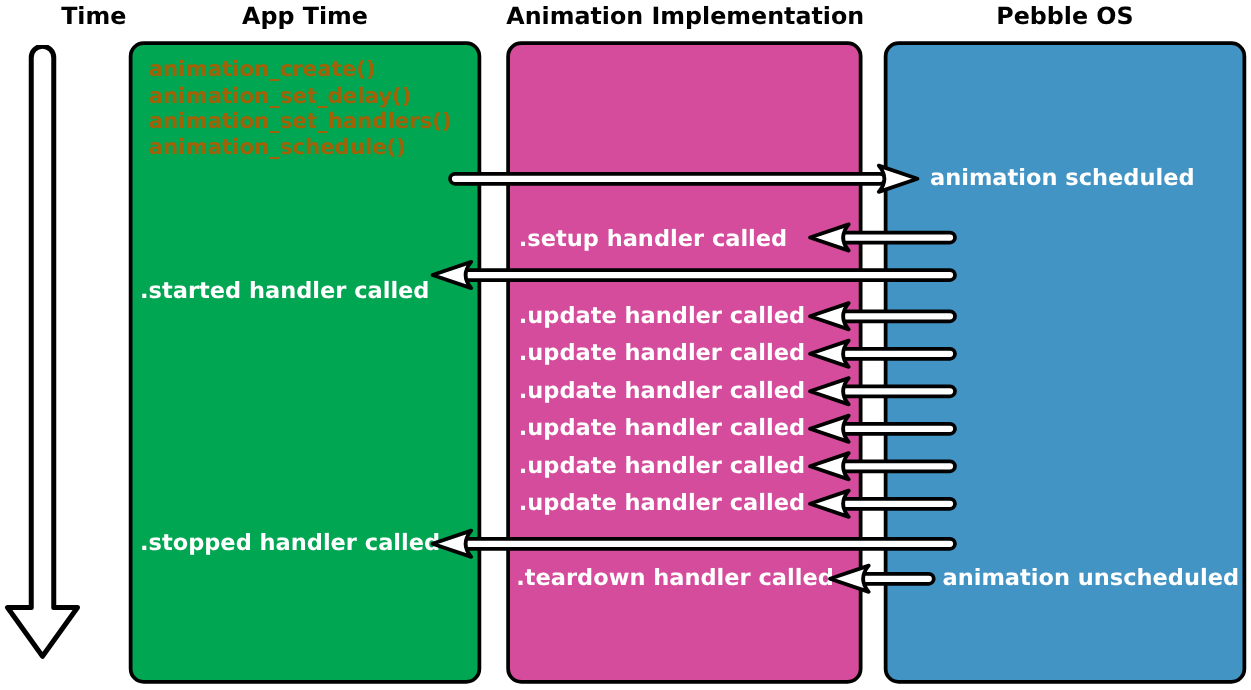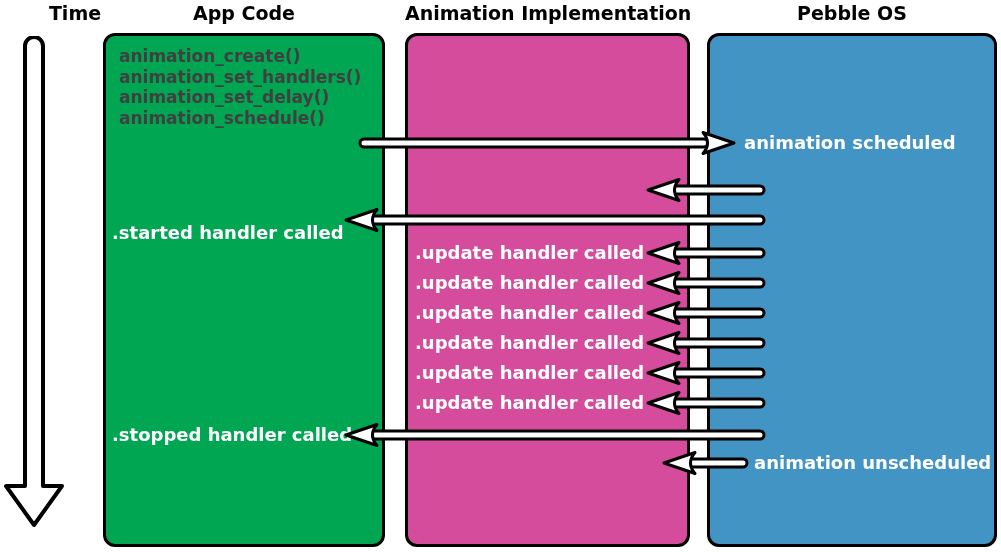--- a/index.html
+++ b/index.html
@@ -31,69 +31,71 @@
   }
   .box-app   { left: 103px; width: 276px; background: #00a651; }
   .box-impl  { left: 405px; width: 279px; background: #d44c9b; }
   .box-os    { left: 707px; width: 284px; background: #4294c4; }
   .fn-list {
     position: absolute;
     left: 119px;
     top: 46px;
     font-size: 17px;
     font-weight: bold;
-    color: #404040;
+    color: #a16207;
     line-height: 20.5px;
     white-space: nowrap;
   }
   .evt {
     position: absolute;
     height: 26px;
     line-height: 26px;
     font-size: 18px;
     font-weight: bold;
     color: #ffffff;
     white-space: nowrap;
   }
   .arrow { position: absolute; }
 </style>
 </head>
 <body>
 
 <div id="canvas">
 
   <div class="col-header" style="left:4px; width:64px;margin-left:39px;">Time</div>
-  <div class="col-header" style="left:103px; width:282px;">App Code</div>
+  <div class="col-header" style="left:103px; width:282px;">App Time</div>
   <div class="col-header" style="left:405px; width:285px;">Animation Implementation</div>
   <div class="col-header" style="left:707px; width:290px;">Pebble OS</div>
 
   <svg class="arrow" style="left:1px; top:36px;" width="66" height="496" viewBox="0 0 66 496">
     <path d="M 24,10 A 9,9 0 0 1 42,10 L 42,450 L 61,450 L 33,489 L 5,450 L 24,450 Z" fill="#ffffff" stroke="#000000" stroke-width="4" stroke-linejoin="round"></path>
   </svg>
 
   <div class="box box-app"></div>
   <div class="box box-impl"></div>
   <div class="box box-os"></div>
 
   <div class="fn-list">
     <div>animation_create()</div>
+    <div>animation_set_delay()</div>
     <div>animation_set_handlers()</div>
-    <div>animation_set_delay()</div>
     <div>animation_schedule()</div>
   </div>
 
   <div class="evt" style="left:112px; top:220px;">.started handler called</div>
   <div class="evt" style="left:112px; top:422px;">.stopped handler called</div>
 
+  <div class="evt" style="left:415px; top:179px;">.setup handler called</div>
   <div class="evt" style="left:415px; top:240px;">.update handler called</div>
   <div class="evt" style="left:415px; top:270px;">.update handler called</div>
   <div class="evt" style="left:415px; top:300px;">.update handler called</div>
   <div class="evt" style="left:415px; top:330px;">.update handler called</div>
   <div class="evt" style="left:415px; top:360px;">.update handler called</div>
   <div class="evt" style="left:415px; top:390px;">.update handler called</div>
+  <div class="evt" style="left:413px; top:450px;">.teardown handler called</div>
 
   <div class="evt" style="left:754px; top:450px;">animation unscheduled</div>
   <div class="evt" style="left:744px; top:130px;">animation scheduled</div>
 
   <svg class="arrow" style="left:352px; top:130px;" width="385" height="26" viewBox="0 0 385 26">
     <rect x="8" y="9" width="348" height="8" rx="4" fill="#ffffff" stroke="#000000" stroke-width="3"></rect>
     <path d="M 382,13 L 351,2.5 Q 360,13 351,23.5 Z" fill="#ffffff" stroke="#000000" stroke-width="3" stroke-linejoin="round"></path>
   </svg>
 
   <svg class="arrow" style="left:645px; top:177px;" width="127" height="26" viewBox="0 0 127 26">

